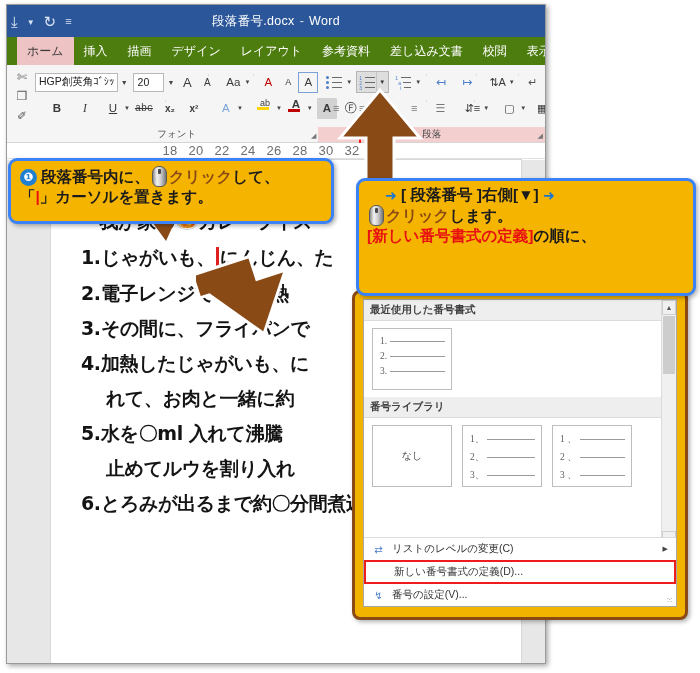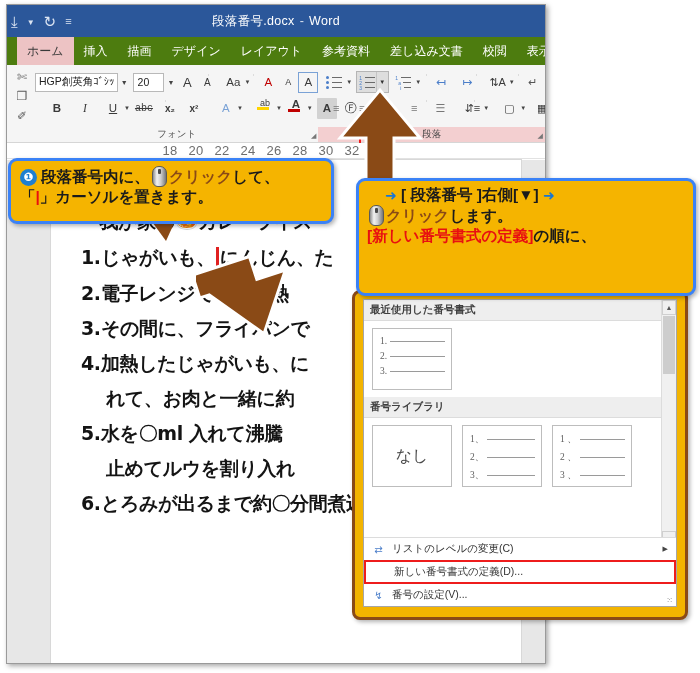--- a/index.html
+++ b/index.html
@@ -220,21 +220,21 @@
     width:80px; height:62px; border:1px solid #bdbdbd; background:#fff;
     padding:7px 6px 0 7px;
   }
   .numbox .nrow{
     display:flex; align-items:center; gap:3px; margin-bottom:5px;
     font-size:9.5px; color:#5d5d5d; font-family:"Liberation Serif",serif;
   }
   .numbox .nrow .ln{ flex:1; height:1px; background:#9a9a9a; }
   .numbox.none{
     display:flex; align-items:center; justify-content:center;
-    font-size:16px; color:#4a4a4a; padding:0;
+    font-size:10px; color:#4a4a4a; padding:0;
   }
   .dd-scrollbar{
     position:absolute; right:0; top:0; width:15px; bottom:60px;
     background:#f0f0f0; border-left:1px solid #dcdcdc;
   }
   .sb-btn{
     height:15px; background:#f0f0f0; border:1px solid #cfcfcf;
     display:flex; align-items:center; justify-content:center;
     font-size:7px; color:#555;
   }

